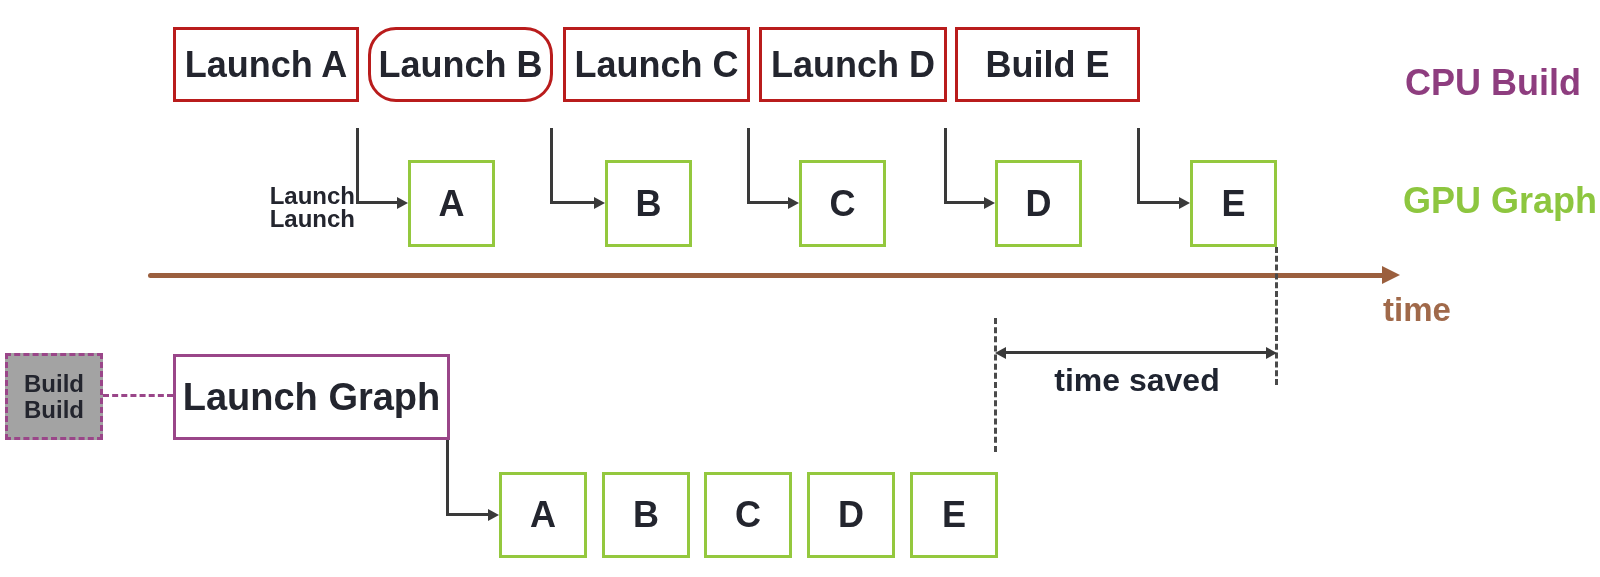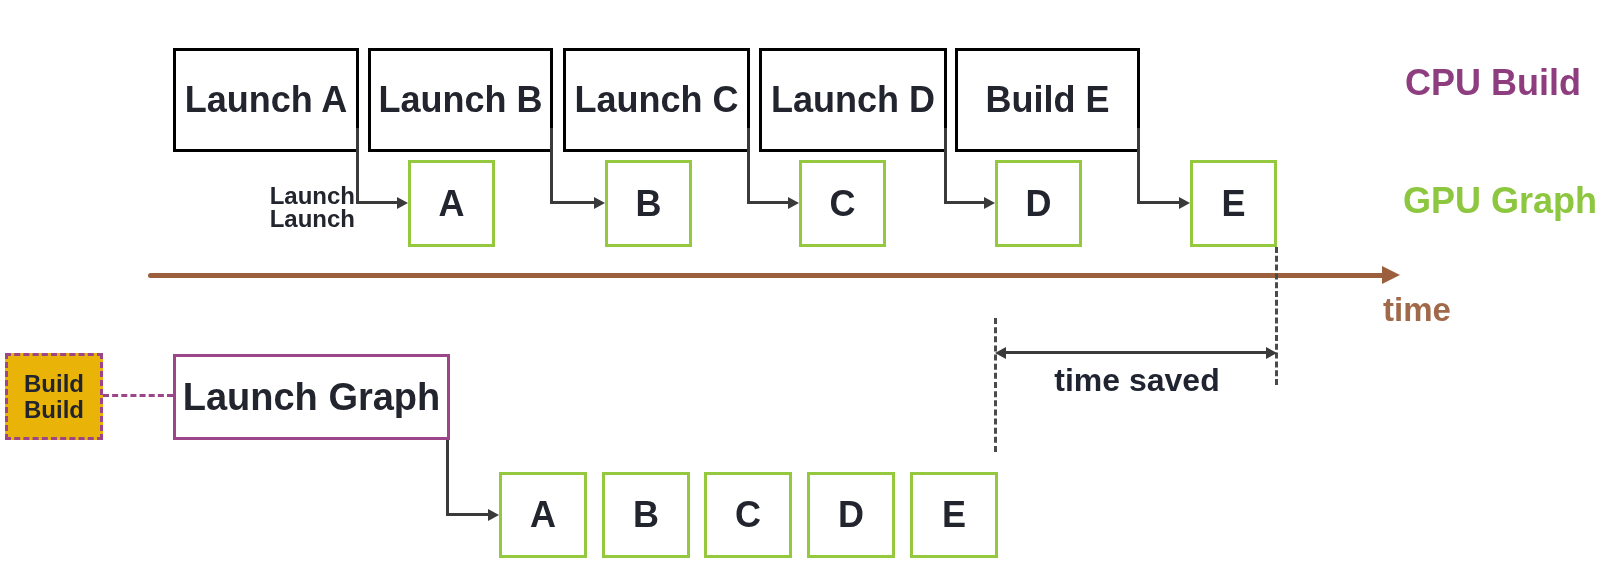--- a/index.html
+++ b/index.html
@@ -5,24 +5,24 @@
   html,body{margin:0;padding:0;background:#ffffff;}
   body{
     font-family:"Liberation Sans","DejaVu Sans",sans-serif;
     width:1600px;height:577px;position:relative;overflow:hidden;
     color:#1e2126;
   }
   .abs{position:absolute;box-sizing:border-box;}
 
   
   .launch-box{
-    border:3px solid #000000;background:#ffffff;
+    border:3px solid #b91c1c;background:#ffffff;
     display:flex;align-items:center;justify-content:center;
     font-size:36px;font-weight:600;color:#23252e;letter-spacing:0px;
-    top:48px;height:104px;
+    top:27px;height:75px;
   }
   
   .kernel-box{
     border:3px solid #94c83e;background:#ffffff;
     display:flex;align-items:center;justify-content:center;
     font-size:36px;font-weight:600;color:#23252e;
   }
   .kernel-top{top:160px;width:87px;height:87px;}
   .kernel-bottom{top:472px;width:88px;height:86px;}
 
@@ -49,40 +49,40 @@
   .label-cpu{color:#8e3d7f;font-size:36px;font-weight:700;}
   .label-gpu{color:#8dc63f;font-size:36px;font-weight:700;}
   .label-time{color:#a0694a;font-size:33px;font-weight:700;}
   .label-time-saved{font-size:32px;font-weight:600;color:#1f2430;text-align:center;}
   .label-latency{
     font-size:24px;font-weight:700;color:#23252e;line-height:23px;text-align:right;margin-top:34px;
   }
 
   
   .build-box{
-    border:3px dashed #9a4689;background:#eab308;
+    border:3px dashed #9a4689;background:#a3a3a3;
     display:flex;flex-direction:column;align-items:center;justify-content:center;
     font-size:24px;font-weight:700;color:#23252e;line-height:26px;
     left:5px;top:353px;width:98px;height:87px;
   }
   .launch-graph-box{
     border:3px solid #9a4689;background:#ffffff;
     display:flex;align-items:center;justify-content:center;
     font-size:38px;font-weight:600;color:#23252e;
     left:173px;top:354px;width:277px;height:86px;
   }
   .dashed-h-purple{height:0;border-top:3px dashed #9a4689;}
 </style>
 </head>
 <body>
 
 <div class="abs launch-box" style="left:173px;width:186px;">
     <span>Launch A</span>
   </div>
-<div class="abs launch-box" style="left:368px;width:185px;">
+<div class="abs launch-box" style="left:368px;width:185px;border-radius:28px;">
     <span>Launch B</span>
   </div>
 <div class="abs launch-box" style="left:563px;width:187px;">
     <span>Launch C</span>
   </div>
 <div class="abs launch-box" style="left:759px;width:188px;">
     <span>Launch D</span>
   </div>
 <div class="abs launch-box" style="left:955px;width:185px;">
     <span>Build E</span>

